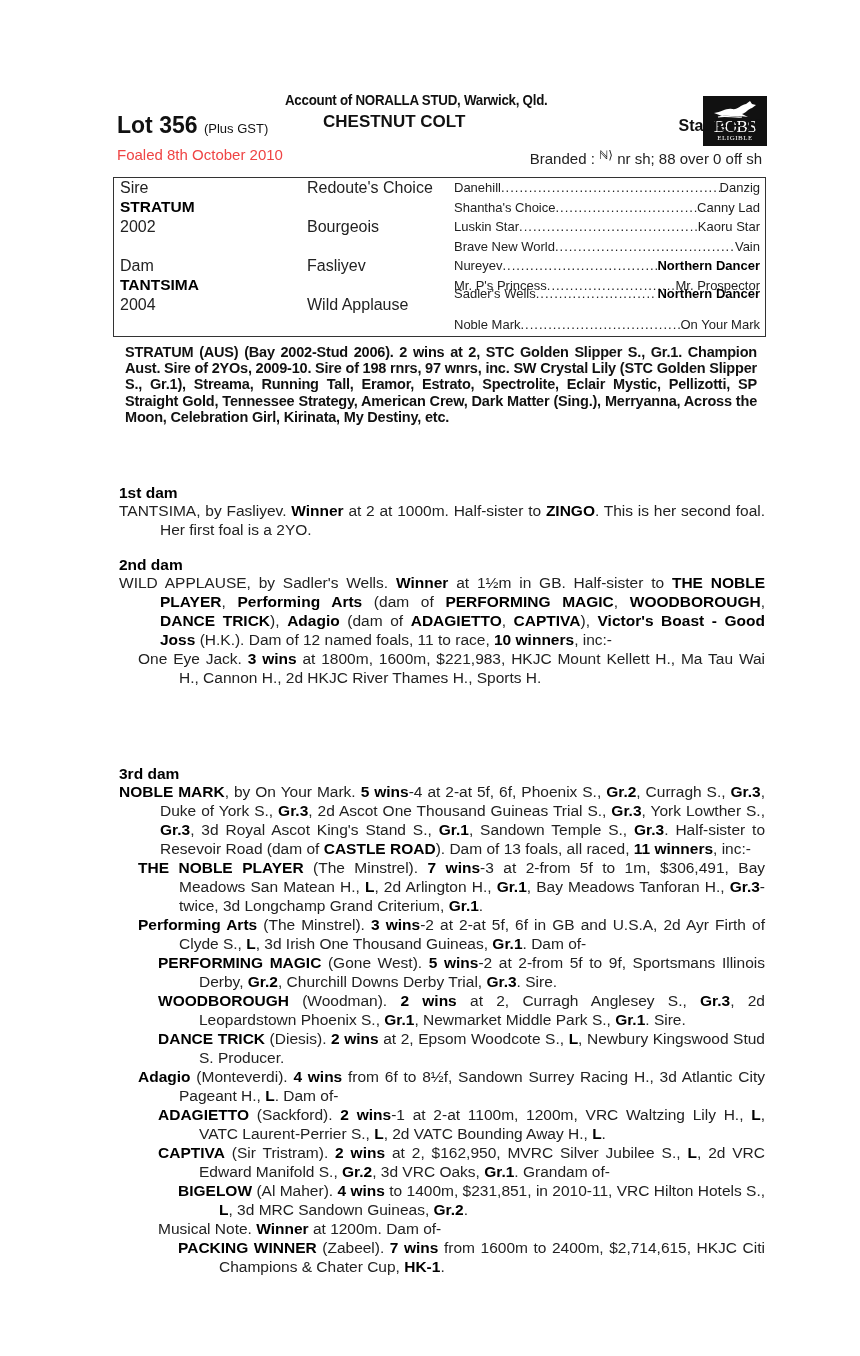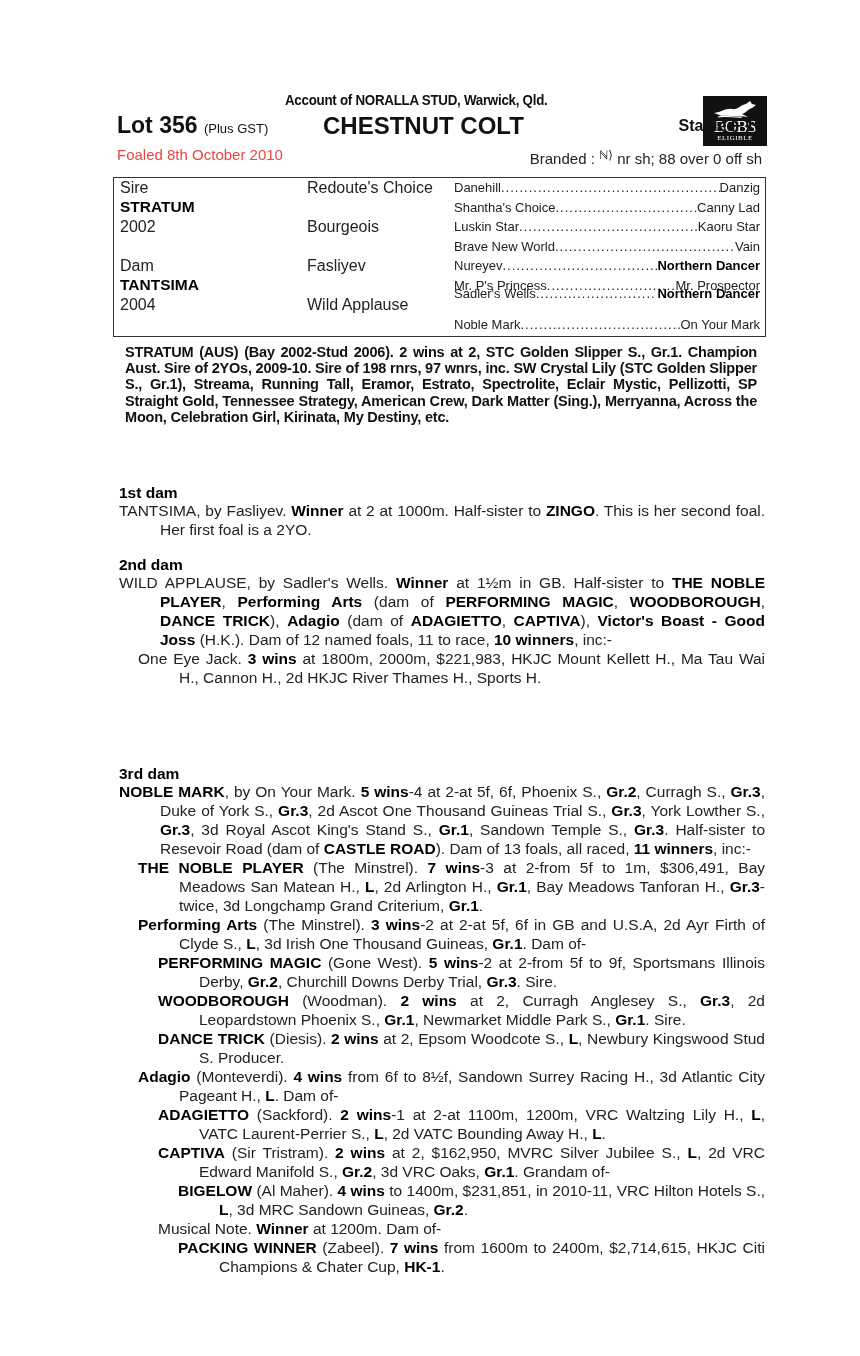--- a/index.html
+++ b/index.html
@@ -8,21 +8,21 @@
 
   .logo { position: absolute; left: 703px; top: 56px; width: 64px; height: 50px; background: #111; color: #fff; text-align: center; margin-top: 40px; }
   .logo svg { display: block; margin: 3px auto 0; }
   .logo .l1 { font-family: "Liberation Serif", serif; font-size: 17px; line-height: 15px; letter-spacing: -0.5px; }
   .logo .l2 { font-family: "Liberation Serif", serif; font-size: 7px; line-height: 8px; letter-spacing: 0.5px; }
 
   .account { position: absolute; left: 285px; top: 91px; font-weight: bold; font-size: 15.5px; letter-spacing: -0.3px; transform: scaleX(0.86); transform-origin: left; white-space: nowrap; }
   .lotline { position: absolute; left: 117px; top: 112px; width: 648px; height: 28px; }
   .lot { position: absolute; left: 0; top: 0; font-weight: bold; font-size: 23px; white-space: nowrap; }
   .lot .gst { font-weight: normal; font-size: 13px; }
-  .sex { position: absolute; left: 206px; top: 0; font-weight: bold; font-size: 24px; white-space: nowrap; }
+  .sex { position: absolute; left: 206px; top: 0; font-weight: bold; font-size: 17px; white-space: nowrap; }
   .stable { position: absolute; right: 2px; top: 5px; font-weight: bold; font-size: 16px; white-space: nowrap; }
   .foaled { position: absolute; left: 117px; top: 146px; font-size: 15px; color: #ef4444; }
   .branded { position: absolute; right: 98px; top: 146px; font-size: 15px; color: #222; white-space: nowrap; }
   .branded .brand { font-size: 12px; vertical-align: 5px; }
 
   .ped { position: absolute; left: 113px; top: 177px; width: 653px; height: 160px; border: 1.5px solid #333; }
   .ped .c { position: absolute; font-size: 16px; line-height: 19.5px; white-space: nowrap; color: #222; }
   .ped .big { font-weight: bold; font-size: 15.5px; color: #000; }
   .ped .g3 { position: absolute; left: 340px; width: 306px; font-size: 13px; line-height: 19.5px; display: flex; color: #222; }
   .ped .g3 .n { white-space: nowrap; }
@@ -130,21 +130,21 @@
   <h3>1st dam</h3>
   <div id="dam1">
       <div class="para hang0"><span>TANTSIMA, by Fasliyev. </span><span class="b">Winner</span><span> at 2 at 1000m. Half-sister to </span><span class="b">ZINGO</span><span>. This is her second foal. Her first foal is a 2YO.</span></div>
     </div>
 </div>
 
 <div class="sect" style="top:531px">
   <h3>2nd dam</h3>
   <div id="dam2">
       <div class="para hang0"><span>WILD APPLAUSE, by Sadler's Wells. </span><span class="b">Winner</span><span> at 1½m in GB. Half-sister to </span><span class="b">THE NOBLE PLAYER</span><span>, </span><span class="b">Performing Arts</span><span> (dam of </span><span class="b">PERFORMING MAGIC</span><span>, </span><span class="b">WOODBOROUGH</span><span>, </span><span class="b">DANCE TRICK</span><span>), </span><span class="b">Adagio</span><span> (dam of </span><span class="b">ADAGIETTO</span><span>, </span><span class="b">CAPTIVA</span><span>), </span><span class="b">Victor's Boast - Good Joss</span><span> (H.K.). Dam of 12 named foals, 11 to race, </span><span class="b">10 winners</span><span>, inc:-</span></div>
-      <div class="para hang1"><span>One Eye Jack. </span><span class="b">3 wins</span><span> at 1800m, 2000m, $221,983, HKJC Mount Kellett H., Ma Tau Wai H., Cannon H., 2d HKJC River Thames H., Sports H.</span></div>
+      <div class="para hang1"><span>One Eye Jack. </span><span class="b">3 wins</span><span> at 1800m, 1600m, $221,983, HKJC Mount Kellett H., Ma Tau Wai H., Cannon H., 2d HKJC River Thames H., Sports H.</span></div>
     </div>
 </div>
 
 <div class="sect" style="top:740px">
   <h3>3rd dam</h3>
   <div id="dam3">
       <div class="para hang0"><span class="b">NOBLE MARK</span><span>, by On Your Mark. </span><span class="b">5 wins</span><span>-4 at 2-at 5f, 6f, Phoenix S., </span><span class="b">Gr.2</span><span>, Curragh S., </span><span class="b">Gr.3</span><span>, Duke of York S., </span><span class="b">Gr.3</span><span>, 2d Ascot One Thousand Guineas Trial S., </span><span class="b">Gr.3</span><span>, York Lowther S., </span><span class="b">Gr.3</span><span>, 3d Royal Ascot King's Stand S., </span><span class="b">Gr.1</span><span>, Sandown Temple S., </span><span class="b">Gr.3</span><span>. Half-sister to Resevoir Road (dam of </span><span class="b">CASTLE ROAD</span><span>). Dam of 13 foals, all raced, </span><span class="b">11 winners</span><span>, inc:-</span></div>
       <div class="para hang1"><span class="b">THE NOBLE PLAYER</span><span> (The Minstrel). </span><span class="b">7 wins</span><span>-3 at 2-from 5f to 1m, $306,491, Bay Meadows San Matean H., </span><span class="b">L</span><span>, 2d Arlington H., </span><span class="b">Gr.1</span><span>, Bay Meadows Tanforan H., </span><span class="b">Gr.3</span><span>-twice, 3d Longchamp Grand Criterium, </span><span class="b">Gr.1</span><span>.</span></div>
       <div class="para hang1"><span class="b">Performing Arts</span><span> (The Minstrel). </span><span class="b">3 wins</span><span>-2 at 2-at 5f, 6f in GB and U.S.A, 2d Ayr Firth of Clyde S., </span><span class="b">L</span><span>, 3d Irish One Thousand Guineas, </span><span class="b">Gr.1</span><span>. Dam of-</span></div>
       <div class="para hang2"><span class="b">PERFORMING MAGIC</span><span> (Gone West). </span><span class="b">5 wins</span><span>-2 at 2-from 5f to 9f, Sportsmans Illinois Derby, </span><span class="b">Gr.2</span><span>, Churchill Downs Derby Trial, </span><span class="b">Gr.3</span><span>. Sire.</span></div>

